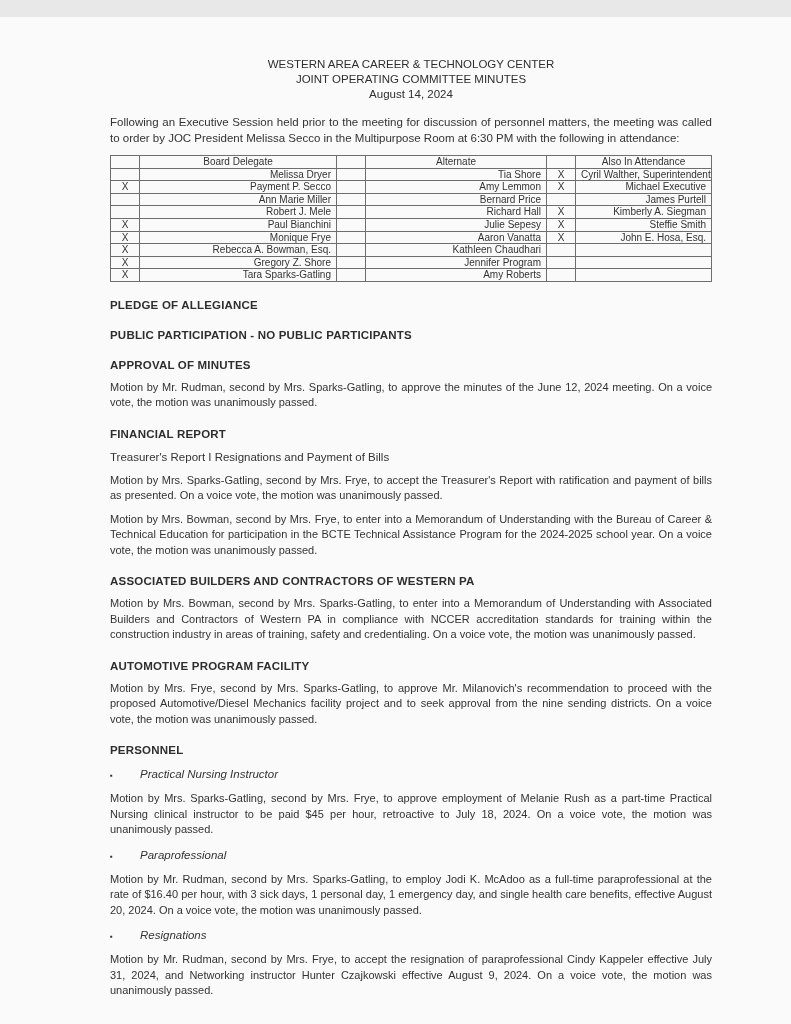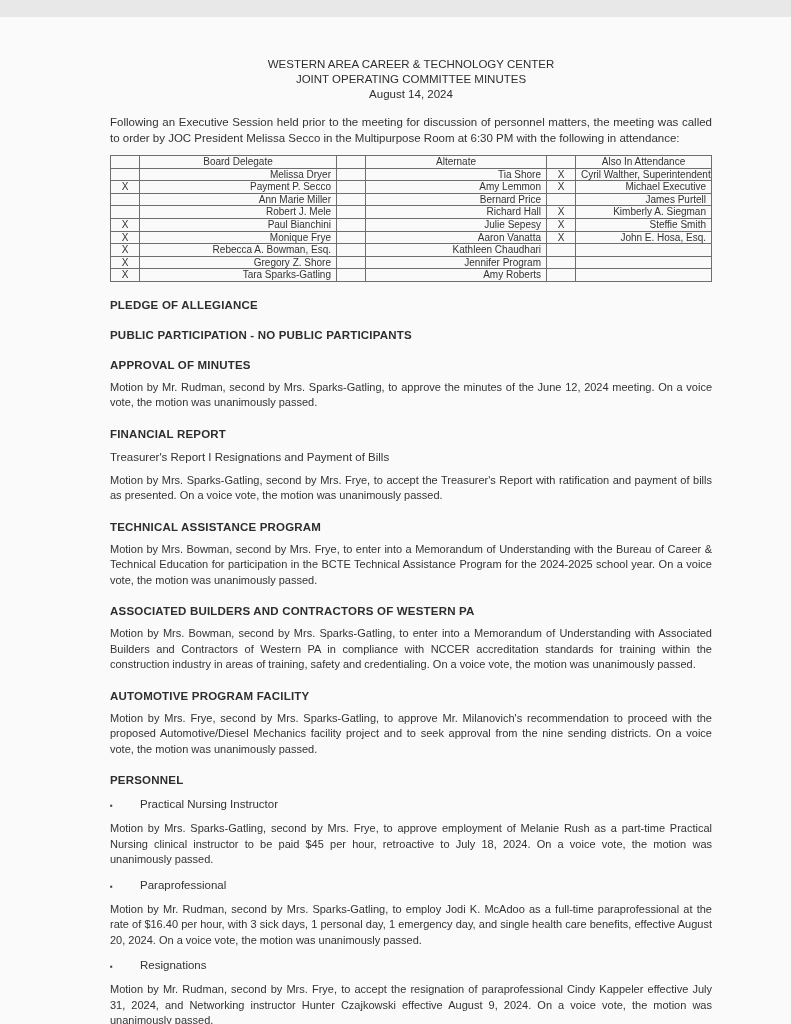--- a/index.html
+++ b/index.html
@@ -81,20 +81,21 @@
     font-size: 11.5px;
     line-height: 15px;
   }
   .bullet .marker {
     width: 8px;
     font-size: 8px;
     flex: 0 0 auto;
   }
   .bullet .btext {
     margin-left: 22px;
+    font-style: italic;
   }
 </style>
 </head>
 <body>
 
 <div class="page">
 
   <div class="title-block">
     <div>WESTERN AREA CAREER &amp; TECHNOLOGY CENTER</div>
     <div>JOINT OPERATING COMMITTEE MINUTES</div>
@@ -191,21 +192,20 @@
   <div class="heading">PLEDGE OF ALLEGIANCE</div>
   <div class="heading">PUBLIC PARTICIPATION - NO PUBLIC PARTICIPANTS</div>
 
   <div class="heading">APPROVAL OF MINUTES</div>
   <div class="para">Motion by Mr. Rudman, second by Mrs. Sparks-Gatling, to approve the minutes of the June 12, 2024 meeting.  On a voice vote, the motion was unanimously passed.</div>
 
   <div class="heading">FINANCIAL REPORT</div>
   <div class="sub">Treasurer's Report I Resignations and Payment of Bills</div>
   <div class="para">Motion by Mrs. Sparks-Gatling, second by Mrs. Frye, to accept the Treasurer's Report with ratification and payment of bills as presented.  On a voice vote, the motion was unanimously passed.</div>
 
-  <div class="heading">TECHNICAL ASSISTANCE PROGRAM</div>
   <div class="para">Motion by Mrs. Bowman, second by Mrs. Frye, to enter into a Memorandum of Understanding with the Bureau of Career &amp; Technical Education for participation in the BCTE Technical Assistance Program for the 2024-2025 school year. On a voice vote, the motion was unanimously passed.</div>
 
   <div class="heading">ASSOCIATED BUILDERS AND CONTRACTORS OF WESTERN PA</div>
   <div class="para">Motion by Mrs. Bowman, second by Mrs. Sparks-Gatling, to enter into a Memorandum of Understanding with Associated Builders and Contractors of Western PA in compliance with NCCER accreditation standards for training within the construction industry in areas of training, safety and credentialing. On a voice vote, the motion was unanimously passed.</div>
 
   <div class="heading">AUTOMOTIVE PROGRAM FACILITY</div>
   <div class="para">Motion by Mrs. Frye, second by Mrs. Sparks-Gatling, to approve Mr. Milanovich's recommendation to proceed with the proposed Automotive/Diesel Mechanics facility project and to seek approval from the nine sending districts. On a voice vote, the motion was unanimously passed.</div>
 
   <div class="heading">PERSONNEL</div>
 

